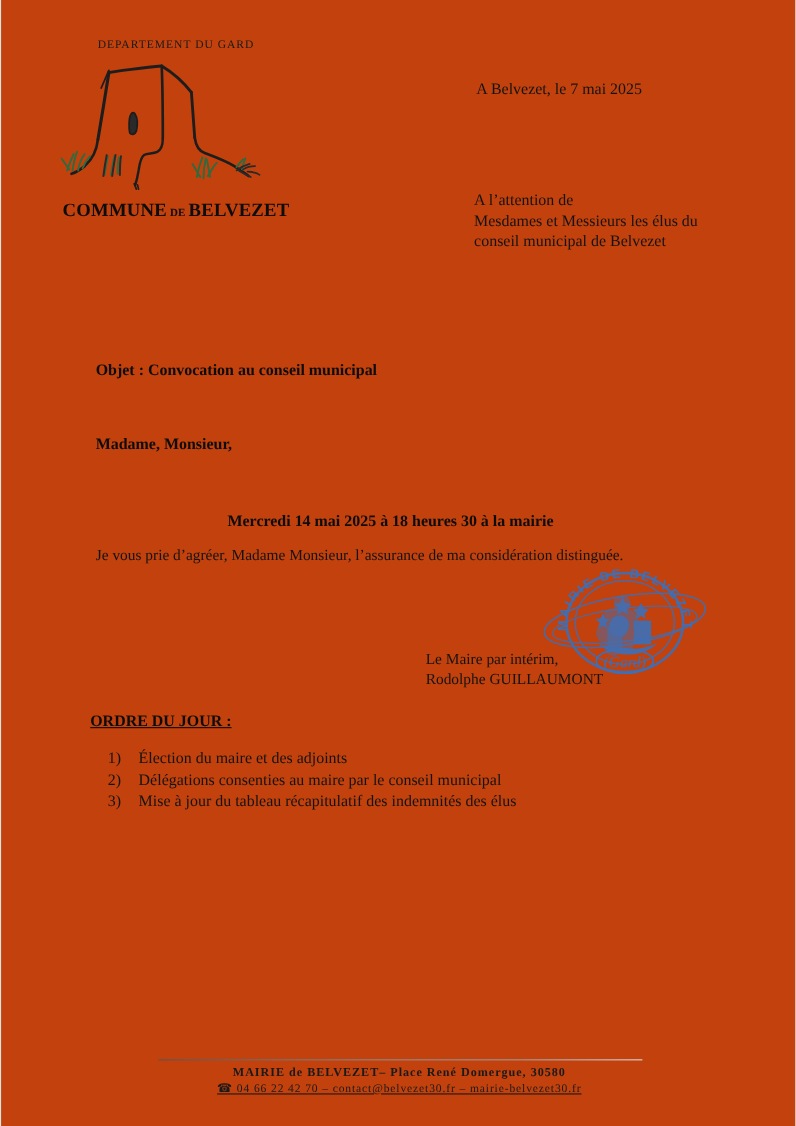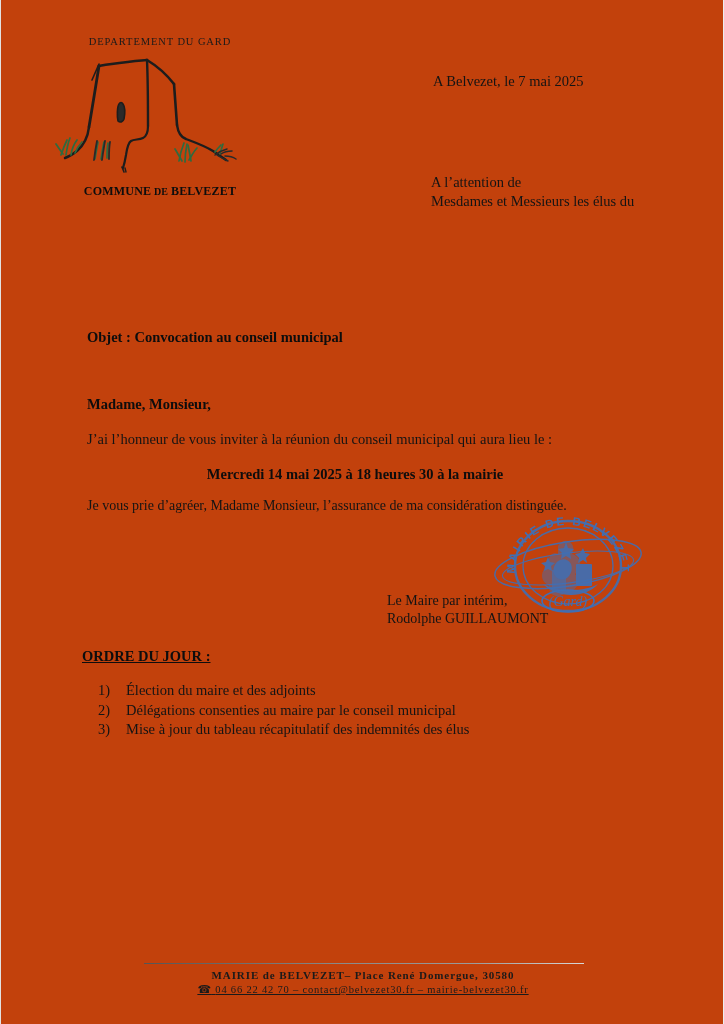--- a/index.html
+++ b/index.html
@@ -55,21 +55,21 @@
     left: 10px;
     top: 0;
   }
   .commune-line {
     margin-top: 2px;
     white-space: nowrap;
     text-align: center;
     color: #0d0d0d;
   }
   .commune-line .big {
-    font-size: 12px;
+    font-size: 17px;
     font-weight: bold;
     letter-spacing: 0.2px;
     font-variant: small-caps;
   }
   .commune-line .small {
     font-size: 10px;
     font-weight: bold;
     font-variant: small-caps;
     letter-spacing: 0.2px;
     font-family: Liberation Serif, serif;
@@ -296,25 +296,25 @@
     <div class="commune-line">
       <span class="big">COMMUNE</span><span class="small">&nbsp;</span><span class="small">DE</span><span class="small">&nbsp;</span><span class="big">BELVEZET</span>
     </div>
   </div>
 
   <div class="date-block">A Belvezet, le 7 mai 2025</div>
 
   <div class="recipient-block">
     <div>A l’attention de</div>
     <div>Mesdames et Messieurs les élus du</div>
+    <div>conseil municipal de Belvezet</div>
   </div>
 
   <div class="subject">Objet : Convocation au conseil municipal</div>
   <div class="salutation">Madame, Monsieur,</div>
-  <div class="para-invite">J’ai l’honneur de vous inviter à la réunion du conseil municipal qui aura lieu le :</div>
   <div class="meeting-line">Mercredi 14 mai 2025 à 18 heures 30 à la mairie</div>
   <div class="para-closing">Je vous prie d’agréer, Madame Monsieur, l’assurance de ma considération distinguée.</div>
 
   <div class="signature">
     <div>Le Maire par intérim,</div>
     <div>Rodolphe GUILLAUMONT</div>
   </div>
 
   <div class="stamp">
     <svg width="160" height="108" viewBox="0 0 160 108" xmlns="http://www.w3.org/2000/svg">

